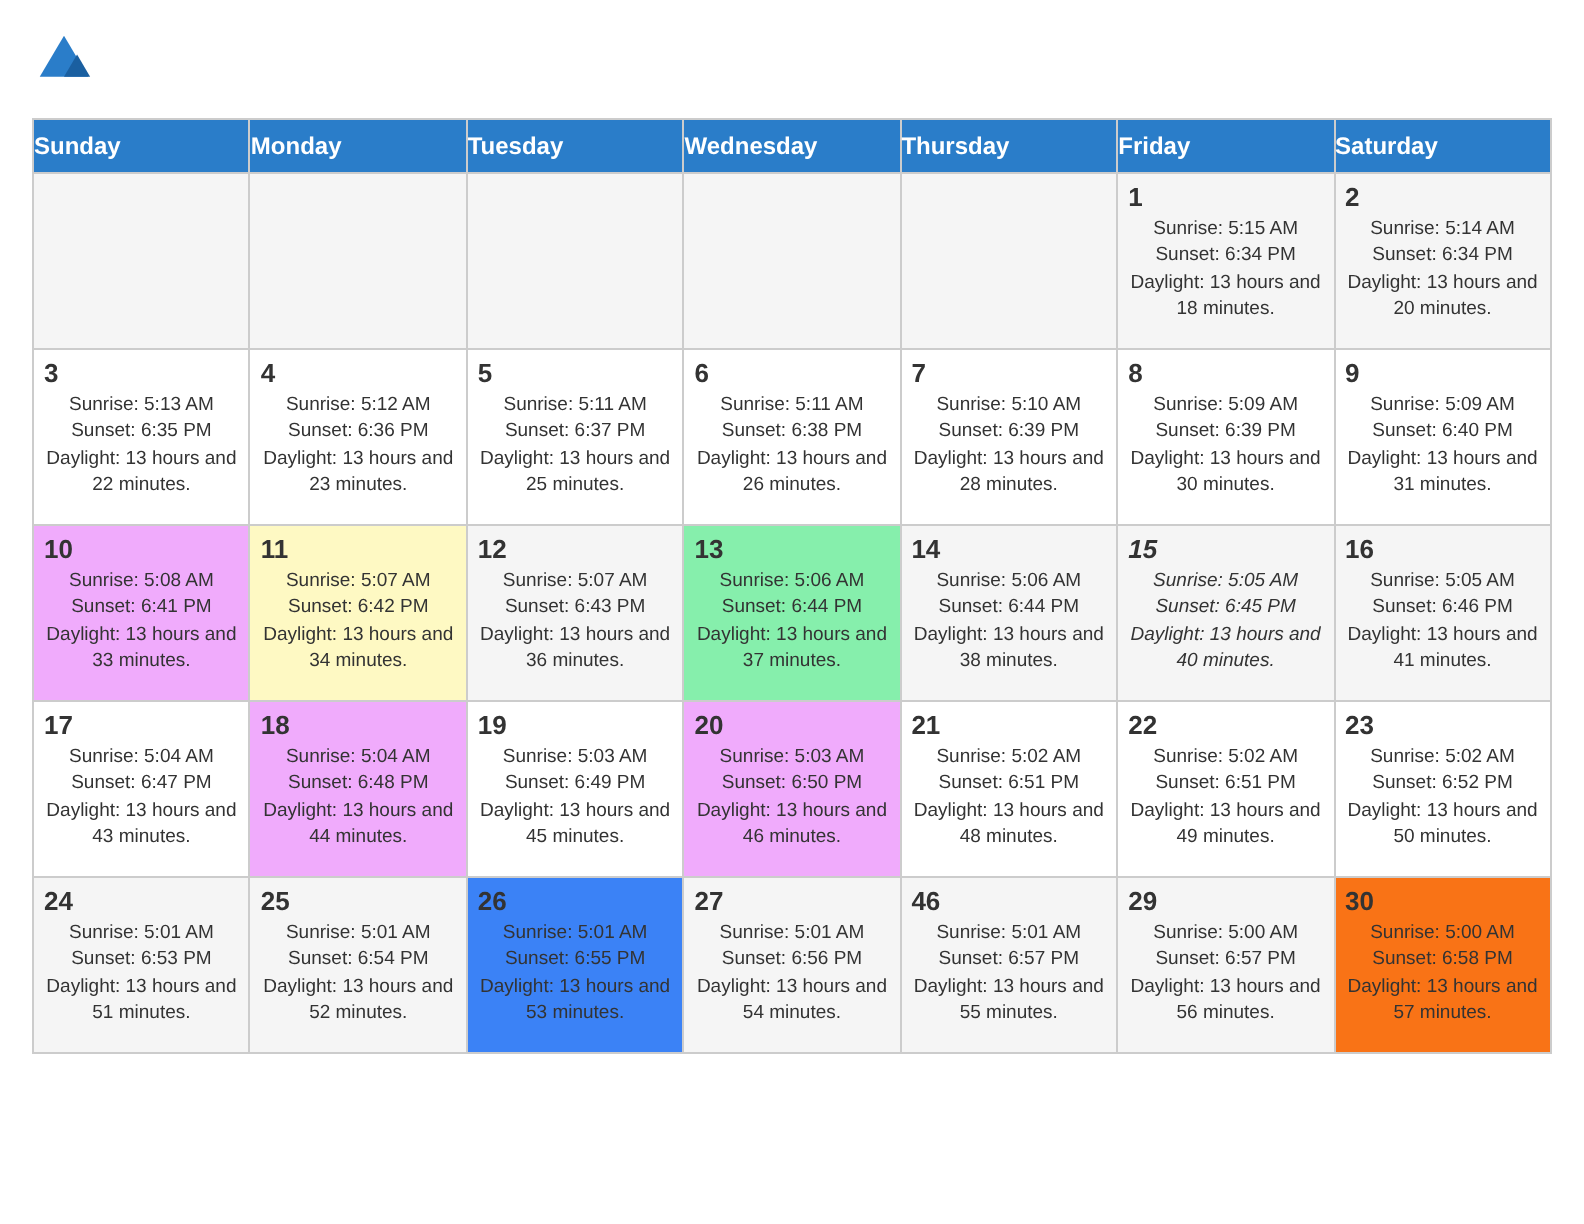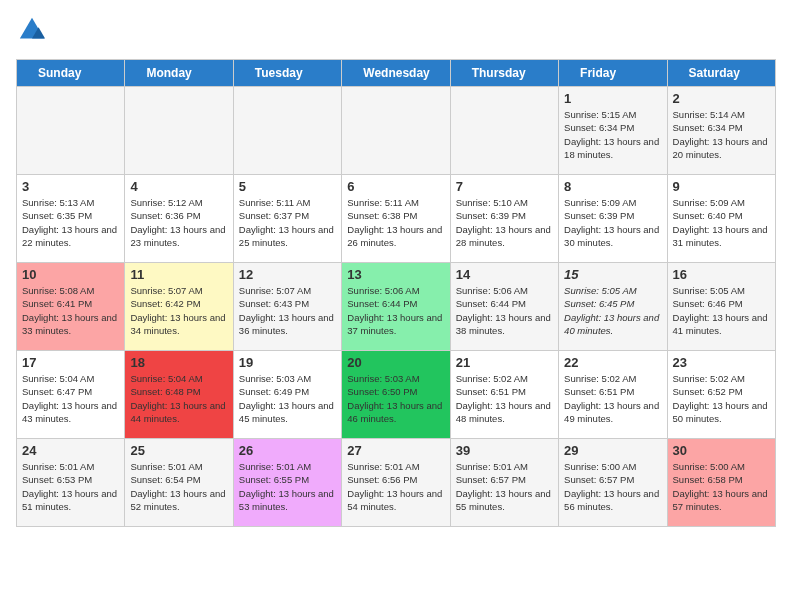--- a/index.html
+++ b/index.html
@@ -50,21 +50,21 @@
     table {
       width: 100%;
       border-collapse: collapse;
       table-layout: fixed;
     }
     th {
       background-color: #2a7dc9;
       color: #fff;
       font-size: 12px;
       font-weight: bold;
-      padding: 6px 21px;
+      padding: 6px 0;
       text-align: left;
       border: 1px solid #ccc;
     }
     td {
       border: 1px solid #ccc;
       vertical-align: top;
       padding: 4px 5px;
       height: 88px;
       background: #fff;
     }
@@ -77,20 +77,21 @@
     .day-num {
       font-size: 13px;
       font-weight: bold;
       color: #333;
       margin-bottom: 2px;
     }
     .day-info {
       font-size: 9.5px;
       color: #333;
       line-height: 1.4;
+      text-align: center;
     }
   </style>
 </head>
 <body>
 
 <div class="header-area">
   <div class="logo">
     <div>
       <span class="logo-text-general"></span>
       <svg class="logo-icon" viewBox="0 0 30 30">
@@ -177,21 +178,21 @@
 Daylight: 13 hours and 30 minutes.</div>
         </td>
         <td style="background: rgb(255, 255, 255);">
           <div class="day-num">9</div>
           <div class="day-info">Sunrise: 5:09 AM
 Sunset: 6:40 PM
 Daylight: 13 hours and 31 minutes.</div>
         </td>
       </tr>
       <tr>
-        <td style="background: #fca5a5;">
+        <td style="background: #f0abfc;">
           <div class="day-num">10</div>
           <div class="day-info">Sunrise: 5:08 AM
 Sunset: 6:41 PM
 Daylight: 13 hours and 33 minutes.</div>
         </td>
         <td style="background: #fef9c3;">
           <div class="day-num">11</div>
           <div class="day-info">Sunrise: 5:07 AM
 Sunset: 6:42 PM
 Daylight: 13 hours and 34 minutes.</div>
@@ -227,33 +228,33 @@
 Daylight: 13 hours and 41 minutes.</div>
         </td>
       </tr>
       <tr>
         <td style="background: rgb(255, 255, 255);">
           <div class="day-num">17</div>
           <div class="day-info">Sunrise: 5:04 AM
 Sunset: 6:47 PM
 Daylight: 13 hours and 43 minutes.</div>
         </td>
-        <td style="background: #ef4444;">
+        <td style="background: #f0abfc;">
           <div class="day-num">18</div>
           <div class="day-info">Sunrise: 5:04 AM
 Sunset: 6:48 PM
 Daylight: 13 hours and 44 minutes.</div>
         </td>
         <td style="background: rgb(255, 255, 255);">
           <div class="day-num">19</div>
           <div class="day-info">Sunrise: 5:03 AM
 Sunset: 6:49 PM
 Daylight: 13 hours and 45 minutes.</div>
         </td>
-        <td style="background: #22c55e;">
+        <td style="background: #f0abfc;">
           <div class="day-num">20</div>
           <div class="day-info">Sunrise: 5:03 AM
 Sunset: 6:50 PM
 Daylight: 13 hours and 46 minutes.</div>
         </td>
         <td style="background: rgb(255, 255, 255);">
           <div class="day-num">21</div>
           <div class="day-info">Sunrise: 5:02 AM
 Sunset: 6:51 PM
 Daylight: 13 hours and 48 minutes.</div>
@@ -277,45 +278,45 @@
           <div class="day-info">Sunrise: 5:01 AM
 Sunset: 6:53 PM
 Daylight: 13 hours and 51 minutes.</div>
         </td>
         <td style="background: rgb(245, 245, 245);">
           <div class="day-num">25</div>
           <div class="day-info">Sunrise: 5:01 AM
 Sunset: 6:54 PM
 Daylight: 13 hours and 52 minutes.</div>
         </td>
-        <td style="background: #f0abfc;">
+        <td style="background: #3b82f6;">
           <div class="day-num">26</div>
           <div class="day-info">Sunrise: 5:01 AM
 Sunset: 6:55 PM
 Daylight: 13 hours and 53 minutes.</div>
         </td>
         <td style="background: rgb(245, 245, 245);">
           <div class="day-num">27</div>
           <div class="day-info">Sunrise: 5:01 AM
 Sunset: 6:56 PM
 Daylight: 13 hours and 54 minutes.</div>
         </td>
         <td style="background: rgb(245, 245, 245);">
-          <div class="day-num">39</div>
+          <div class="day-num">46</div>
           <div class="day-info">Sunrise: 5:01 AM
 Sunset: 6:57 PM
 Daylight: 13 hours and 55 minutes.</div>
         </td>
         <td style="background: rgb(245, 245, 245);">
           <div class="day-num">29</div>
           <div class="day-info">Sunrise: 5:00 AM
 Sunset: 6:57 PM
 Daylight: 13 hours and 56 minutes.</div>
         </td>
-        <td style="background: #fca5a5;">
+        <td style="background: #f97316;">
           <div class="day-num">30</div>
           <div class="day-info">Sunrise: 5:00 AM
 Sunset: 6:58 PM
 Daylight: 13 hours and 57 minutes.</div>
         </td>
       </tr>
     </tbody>
 </table>
 
 </body></html>

